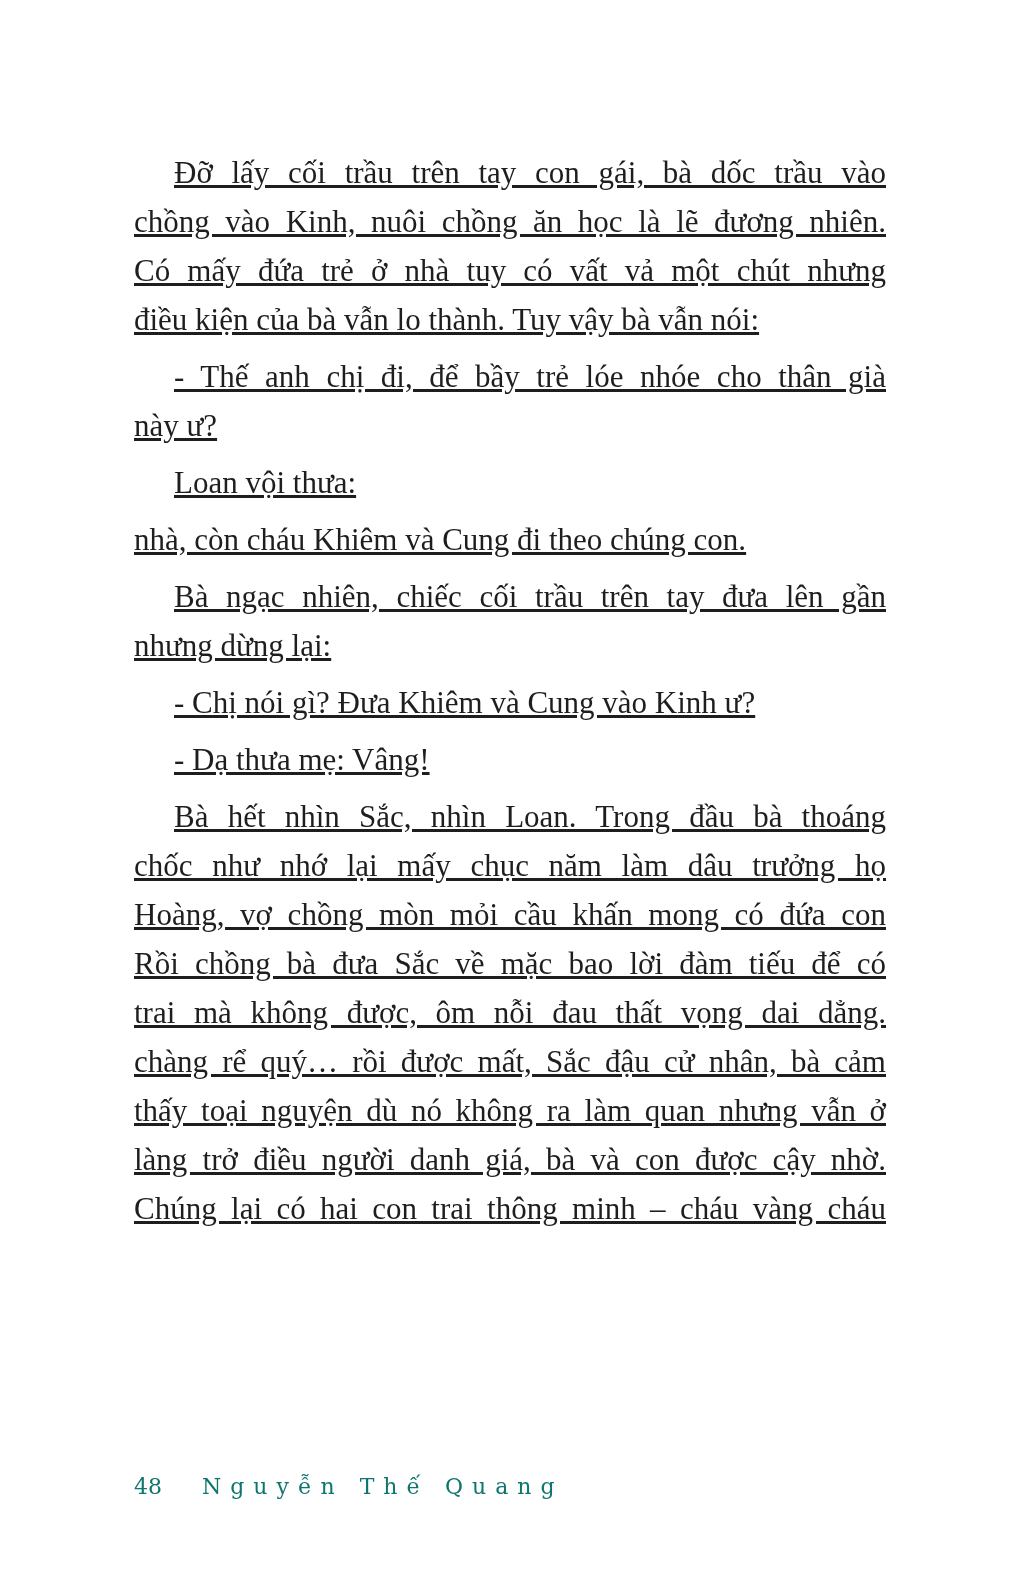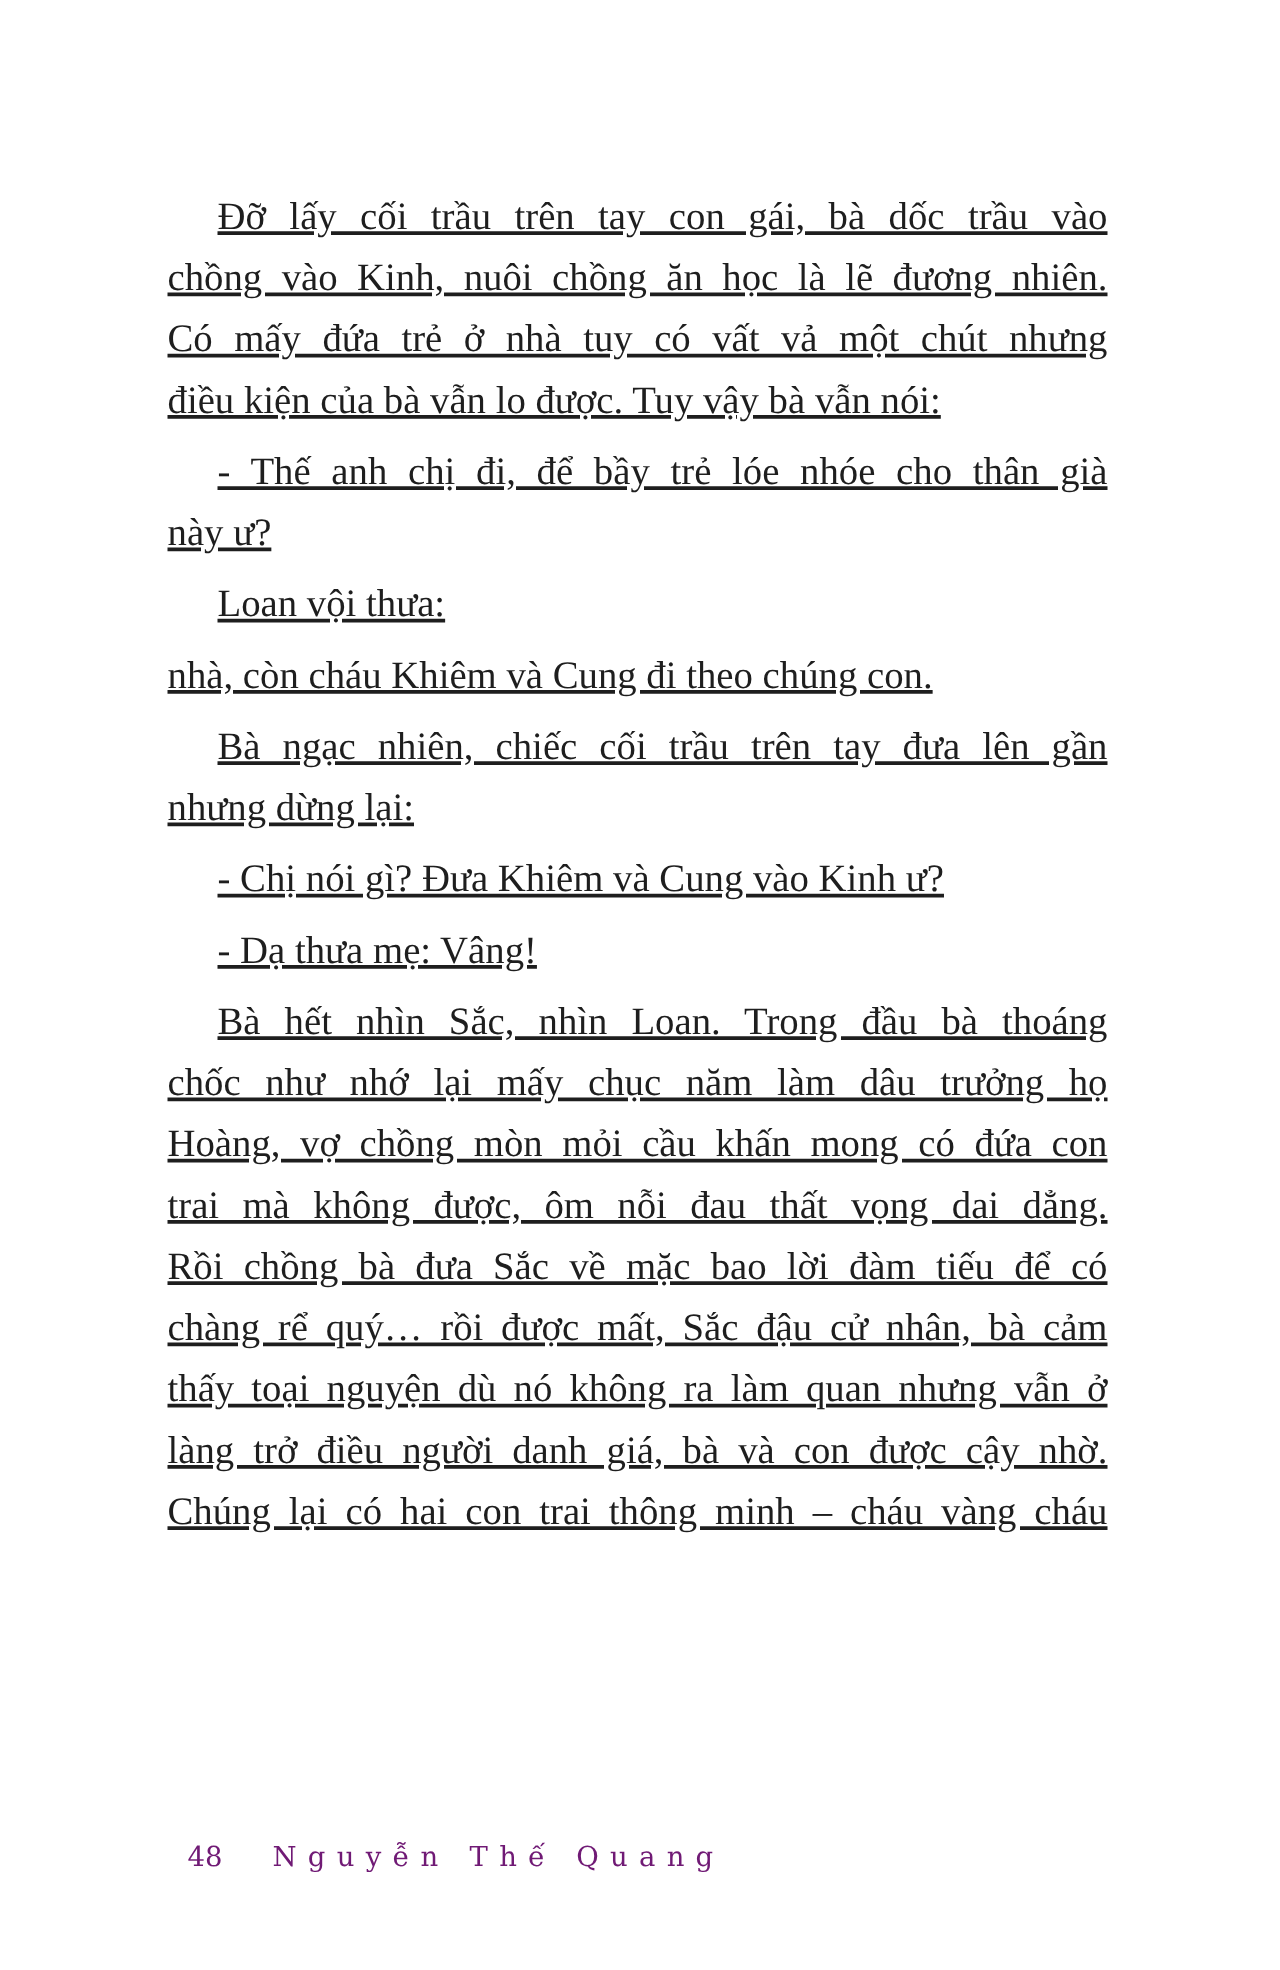--- a/index.html
+++ b/index.html
@@ -28,45 +28,45 @@
       height: 49px;
       white-space: nowrap;
       text-align: justify;
       text-align-last: justify;
     }
     .line.indent { padding-left: 40px; }
     .line.last { text-align-last: left; }
     .para { margin: 0 0 8px 0; text-decoration: underline; }
     .footer {
       position: absolute;
-      left: 150px;
+      left: 134px;
       top: 1474px;
       font-family: "DejaVu Serif", "Liberation Serif", serif;
       font-size: 22px;
-      color: #701a75;
+      color: #0f766e;
       white-space: nowrap;
     }
     .footer .page-number {
       display: inline-block;
       width: 68px;
     }
     .footer .author {
       letter-spacing: 9px;
     }
   </style>
 </head>
 <body>
 
 <div class="page">
 
   <div class="para">
     <span class="line indent">Đỡ lấy cối trầu trên tay con gái, bà dốc trầu vào</span>
     <span class="line">chồng vào Kinh, nuôi chồng ăn học là lẽ đương nhiên.</span>
     <span class="line">Có mấy đứa trẻ ở nhà tuy có vất vả một chút nhưng</span>
-    <span class="line last">điều kiện của bà vẫn lo được. Tuy vậy bà vẫn nói:</span>
+    <span class="line last">điều kiện của bà vẫn lo thành. Tuy vậy bà vẫn nói:</span>
   </div>
 
   <div class="para">
     <span class="line indent">- Thế anh chị đi, để bầy trẻ lóe nhóe cho thân già</span>
     <span class="line last">này ư?</span>
   </div>
 
   <div class="para">
     <span class="line indent last">Loan vội thưa:</span>
   </div>
@@ -86,22 +86,22 @@
 
 
   <div class="para">
     <span class="line indent last">- Dạ thưa mẹ: Vâng!</span>
   </div>
 
   <div class="para">
     <span class="line indent">Bà hết nhìn Sắc, nhìn Loan. Trong đầu bà thoáng</span>
     <span class="line">chốc như nhớ lại mấy chục năm làm dâu trưởng họ</span>
     <span class="line">Hoàng, vợ chồng mòn mỏi cầu khấn mong có đứa con</span>
+    <span class="line">Rồi chồng bà đưa Sắc về mặc bao lời đàm tiếu để có</span>
     <span class="line">trai mà không được, ôm nỗi đau thất vọng dai dẳng.</span>
-    <span class="line">Rồi chồng bà đưa Sắc về mặc bao lời đàm tiếu để có</span>
     <span class="line">chàng rể quý… rồi được mất, Sắc đậu cử nhân, bà cảm</span>
     <span class="line">thấy toại nguyện dù nó không ra làm quan nhưng vẫn ở</span>
     <span class="line">làng trở điều người danh giá, bà và con được cậy nhờ.</span>
     <span class="line">Chúng lại có hai con trai thông minh – cháu vàng cháu</span>
   </div>
 
 </div>
 
 <div class="footer">
   <span class="page-number">48</span><span class="author">Nguyễn Thế Quang</span>

